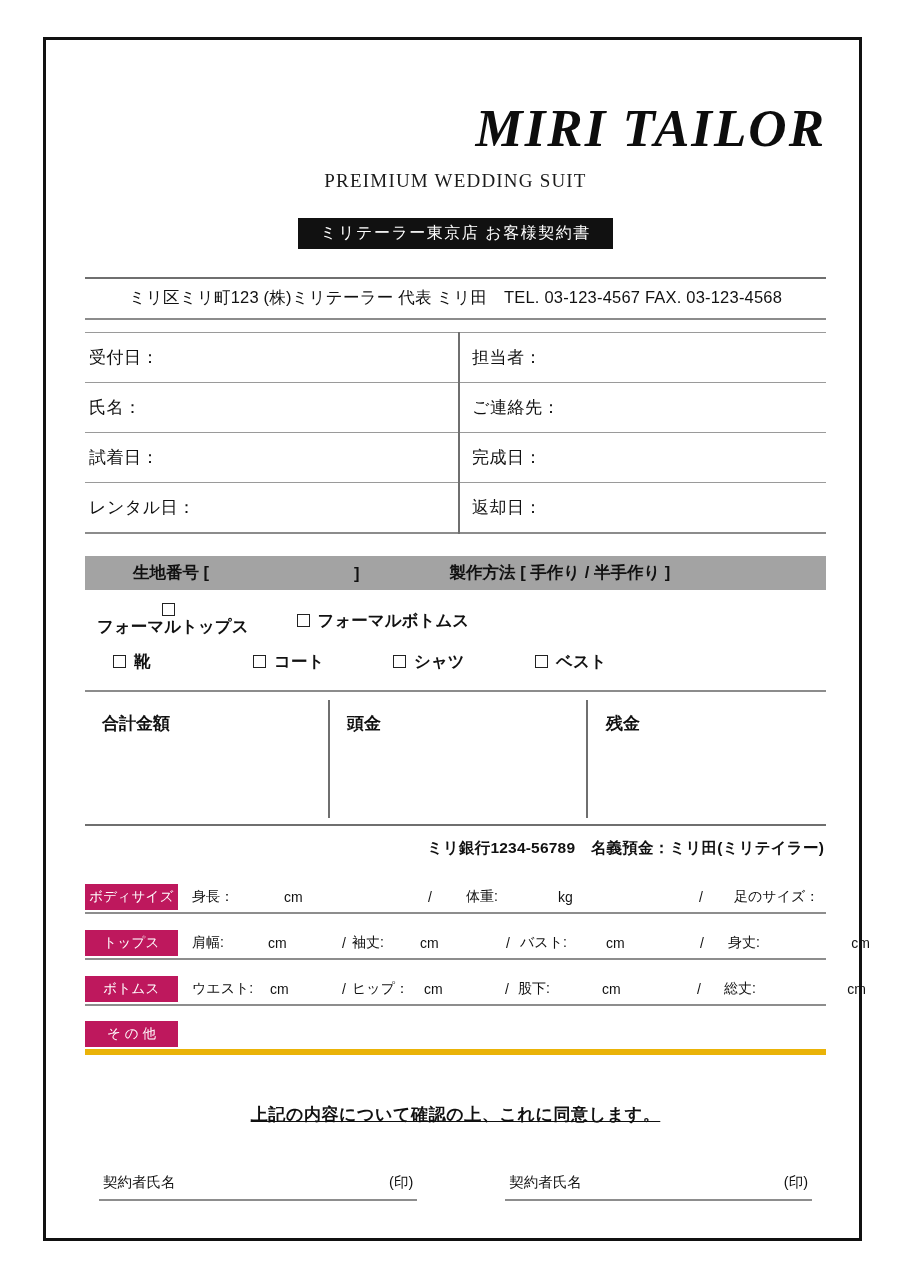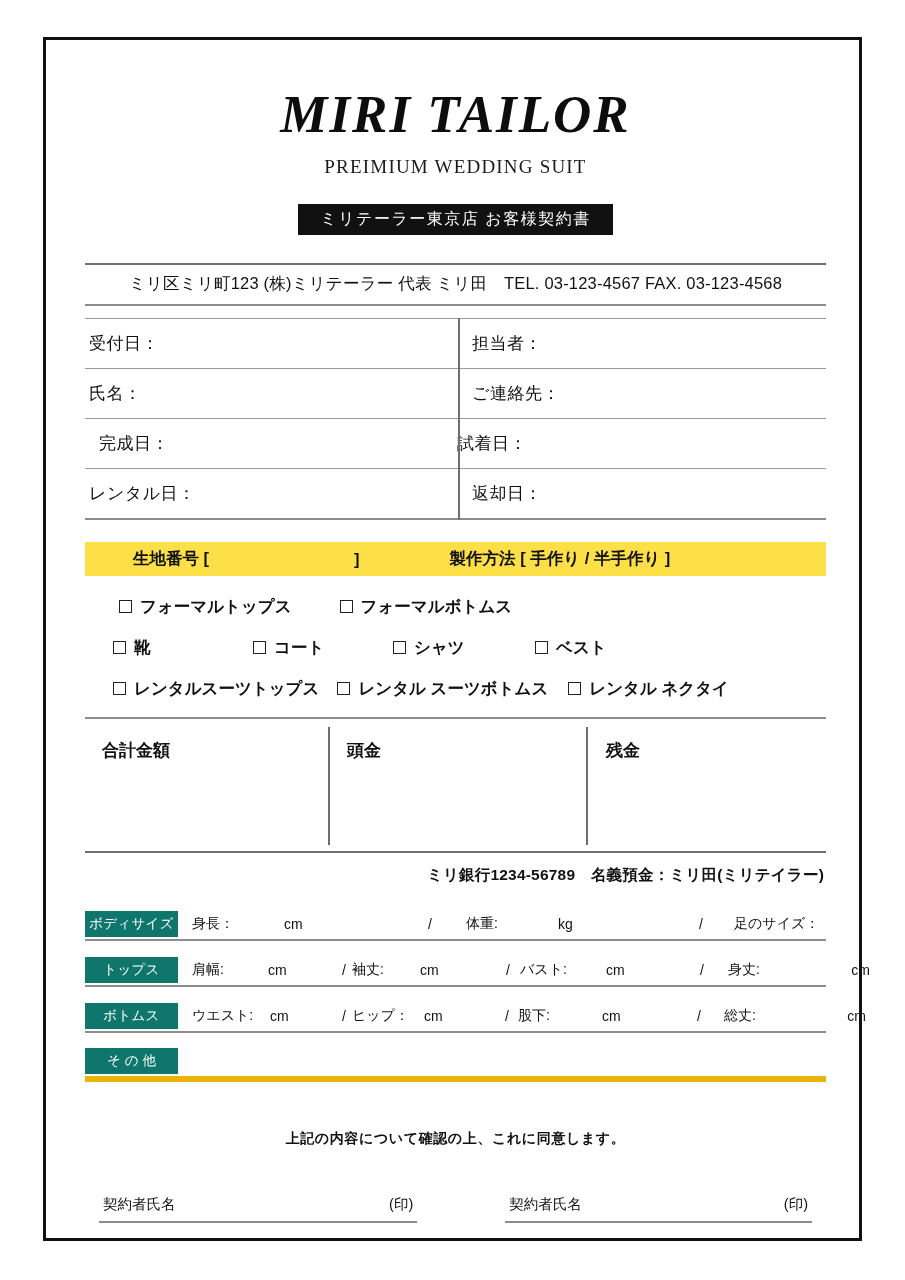--- a/index.html
+++ b/index.html
@@ -29,28 +29,28 @@
   .inner {
     position: absolute;
     left: 39px;
     top: 0;
     width: 741px;
     height: 100%;
   }
 
   
   .brand {
-    text-align: center;
+    text-align: right;
     font-family: "Liberation Serif", "DejaVu Serif", serif;
     font-weight: bold;
     font-style: italic;
     font-size: 53px;
     letter-spacing: 2px;
     line-height: 1;
-    margin-top: 48px;
+    margin-top: 62px;
     color: #0d0d0d;
   }
   .tagline {
     text-align: center;
     font-family: "Liberation Serif", "DejaVu Serif", serif;
     font-size: 19px;
     letter-spacing: 1.2px;
     margin-top: 15px;
     color: #1a1a1a;
   }
@@ -107,21 +107,21 @@
     position: absolute;
     left: 373px;
     top: 0;
     bottom: 0;
     width: 1.5px;
     background: #6f6f6f;
   }
 
   
   .fabric {
-    background: #fde047;
+    background: #a3a3a3;
     height: 34px;
     display: flex;
     align-items: center;
     font-size: 16.5px;
     font-weight: bold;
     margin-top: 22px;
   }
   .fabric .f1 { margin-left: 48px; }
   .fabric .f2 { margin-left: 145px; }
 
@@ -191,21 +191,21 @@
     display: flex;
     align-items: center;
     height: 31px;
     border-bottom: 2px solid #8d8d8d;
   }
   .meas-row.last { border-bottom: 6px solid #eab308; margin-top: 12px; }
   .meas-row.gap { margin-top: 13px; }
   .mlabel {
     width: 93px;
     height: 26px;
-    background: #0f766e;
+    background: #be185d;
     color: #ffffff;
     font-size: 13.5px;
     display: flex;
     align-items: center;
     justify-content: center;
     flex: none;
     letter-spacing: 0.3px;
   }
   .mlabel.spaced { letter-spacing: 4px; text-indent: 4px; }
   .mfields {
@@ -215,24 +215,25 @@
     font-size: 14px;
     padding-left: 14px;
     white-space: nowrap;
   }
   .mf { display: inline-block; }
   .sep { display: inline-block; text-align: center; }
 
   
   .agree {
     text-align: center;
-    font-size: 14px;
+    font-size: 17px;
     font-weight: bold;
     margin-top: 48px;
     letter-spacing: 0.6px;
+    text-decoration: underline;
   }
 
   .sigs {
     display: flex;
     margin-top: 47px;
     padding: 0 14px;
     box-sizing: border-box;
   }
   .sig {
     position: relative;
@@ -277,41 +278,41 @@
       </div>
 
       <div class="rule-light"></div>
       <div class="grid-row">
         <div class="cell cell-l">氏名：</div>
         <div class="cell cell-r">ご連絡先：</div>
       </div>
 
       <div class="rule-light"></div>
       <div class="grid-row">
+        <div class="cell cell-l">試着日：</div>
         <div class="cell cell-r">完成日：</div>
-        <div class="cell cell-l">試着日：</div>
       </div>
 
       <div class="rule-light"></div>
       <div class="grid-row">
         <div class="cell cell-l">レンタル日：</div>
         <div class="cell cell-r">返却日：</div>
       </div>
       <div class="rule-mid"></div>
     </div>
 
     <div class="fabric">
       <span class="f1">生地番号 [</span>
       <span class="f2">]</span>
       <span style="margin-left:90px;">製作方法 [ 手作り / 半手作り ]</span>
     </div>
 
     <div class="checks">
       <div class="chk-row">
-        <span class="chk" style="margin-left:34px;">
+        <span class="chk" style="margin-left:12px;flex-direction:column;">
           <span class="box"></span>
           <span>フォーマルトップス</span>
         </span>
         <span class="chk" style="margin-left:48px;">
           <span class="box"></span>
           <span>フォーマルボトムス</span>
         </span>
       </div>
 
       <div class="chk-row">
@@ -326,34 +327,20 @@
         <span class="chk" style="width:142px;">
           <span class="box"></span>
           <span>シャツ</span>
         </span>
         <span class="chk">
           <span class="box"></span>
           <span>ベスト</span>
         </span>
       </div>
 
-      <div class="chk-row">
-        <span class="chk" style="margin-left:28px;">
-          <span class="box"></span>
-          <span>レンタルスーツトップス</span>
-        </span>
-        <span class="chk" style="margin-left:18px;">
-          <span class="box"></span>
-          <span>レンタル スーツボトムス</span>
-        </span>
-        <span class="chk" style="margin-left:20px;">
-          <span class="box"></span>
-          <span>レンタル ネクタイ</span>
-        </span>
-      </div>
     </div>
 
     <div class="pay-wrap">
       <div class="rule-mid"></div>
       <div class="pay">
         <div class="pay-vline pv1"></div>
         <div class="pay-vline pv2"></div>
         <div class="pay-col pc1">合計金額</div>
         <div class="pay-col pc2">頭金</div>
         <div class="pay-col pc3">残金</div>

